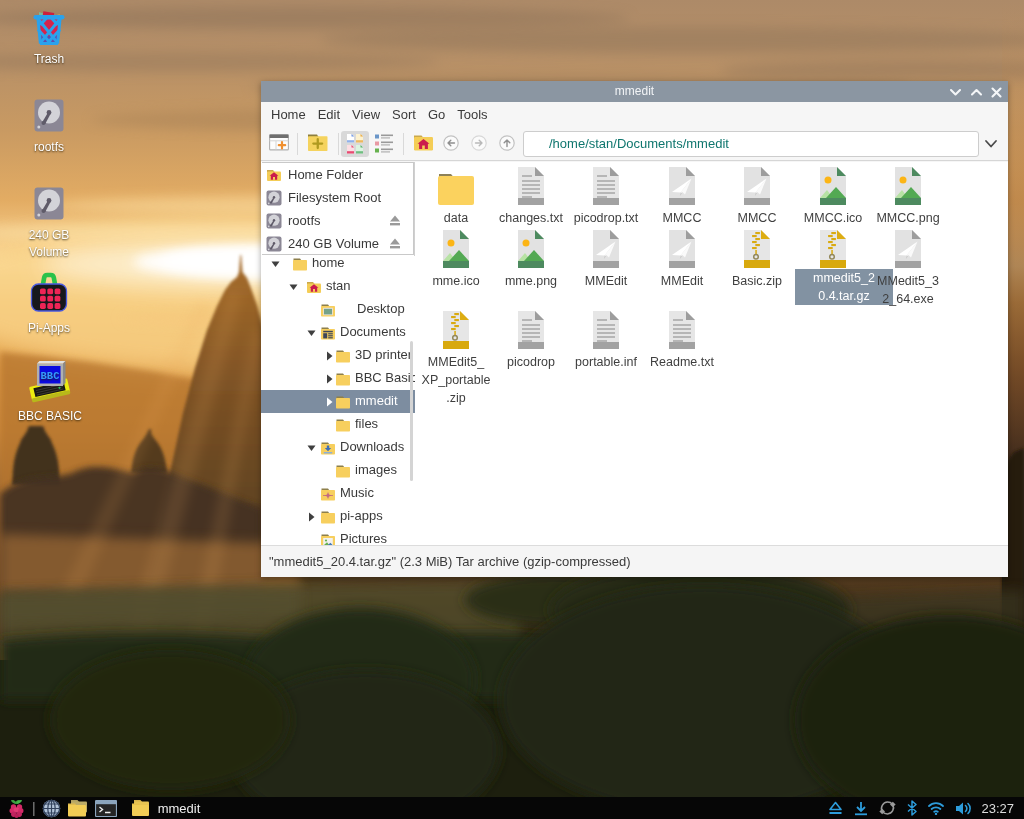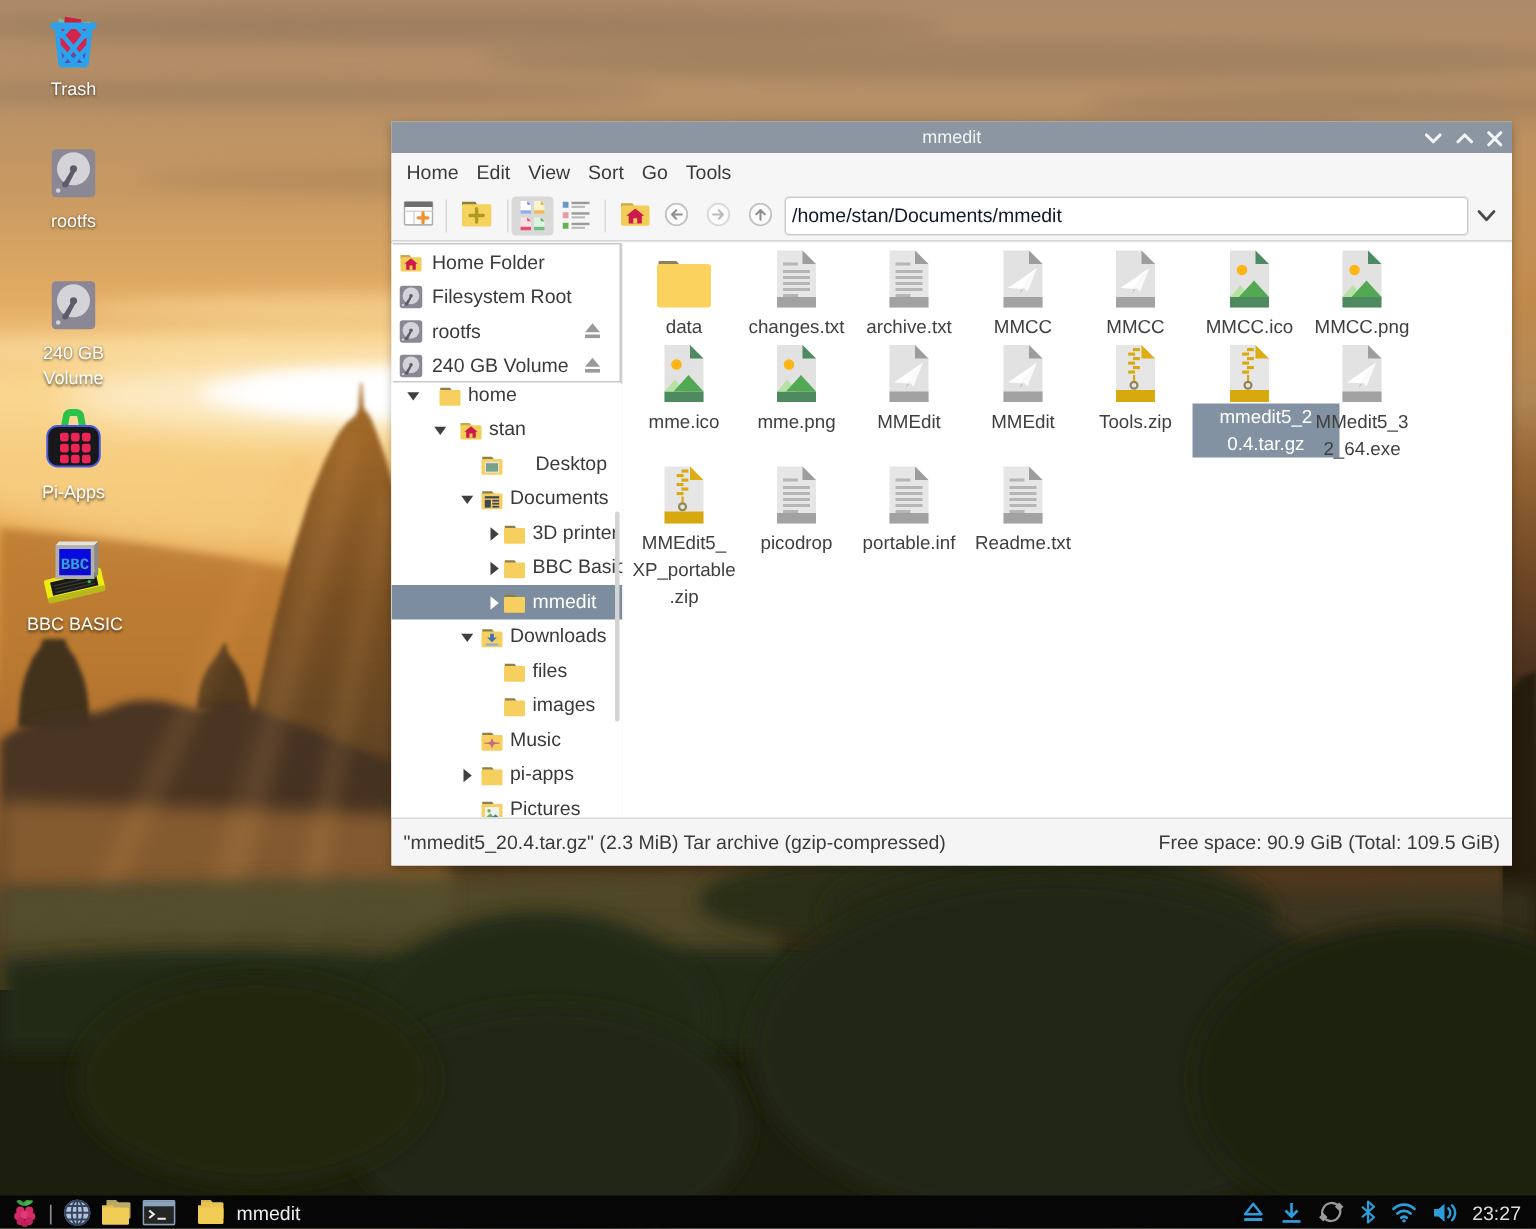--- a/index.html
+++ b/index.html
@@ -9,21 +9,21 @@
 .dicon .lbl { margin-top:4px; line-height:17px; }
 
 
 #win { position:absolute; left:261px; top:81px; width:747px; height:496px; background:#f6f6f6; box-shadow:0 2px 6px rgba(0,0,0,.35); }
 #titlebar { height:21px; background:#8b96a2; color:#f2f4f6; font-size:12px; text-align:center; line-height:21px; position:relative; }
 #titlebar svg { position:absolute; top:4px; }
 #menubar { height:25px; background:#f6f6f6; display:flex; align-items:center; font-size:13px; color:#3a3a3a; padding-left:4px; }
 #menubar span { padding:0 6px; }
 #toolbar { height:34px; background:#f6f6f6; border-bottom:1px solid #d6d6d6; display:flex; align-items:center; position:relative; }
 .tsep { width:1px; height:22px; background:#d9d9d9; }
-#pathbar { position:absolute; left:262px; top:4px; width:456px; height:26px; background:#fff; border:1px solid #cdcdcd; border-radius:3px; font-size:13px; color:#0f172a; line-height:24px; padding-left:4px; }
+#pathbar { position:absolute; left:262px; top:4px; width:456px; height:26px; background:#fff; border:1px solid #cdcdcd; border-radius:3px; font-size:13px; color:#0f766e; line-height:24px; padding-left:25px; }
 #body { position:absolute; top:81px; left:0; right:0; bottom:32px; display:flex; }
 #sidebar { width:154px; background:#fff; position:relative; border-right:1px solid #d0d0d0; }
 #places { position:absolute; left:1px; top:0px; width:152px; height:93px; border:1px solid #c9c9c9; border-left:none; background:#fff; overflow:hidden; }
 .prow { height:23px; display:flex; align-items:center; font-size:13px; color:#3a3a3a; padding-left:4px; position:relative; }
 .prow svg { margin-right:6px; }
 .eject { position:absolute; right:6px; top:5px; }
 #tree { position:absolute; left:0; top:94px; width:154px; bottom:0; background:#fff; overflow:hidden; }
 .trow { height:23px; display:flex; align-items:center; font-size:13px; color:#3a3a3a; position:relative; white-space:nowrap; }
 .trow.sel { background:#7d8da0; color:#fff; }
 #files { flex:1; background:#fff; position:relative; font-size:12.5px; color:#3f3f3f; }
@@ -425,33 +425,33 @@
 <div class="trow sel">
               <svg style="position:absolute;left:65px;top:7px" width="7" height="10" viewBox="0 0 7 10">
                 <path d="M1,0.5 l5.5,4.5 -5.5,4.5 z" fill="#ffffff"></path>
               </svg>
               <svg style="position:absolute;left:74px;top:4px" width="16" height="16" viewBox="0 0 16 16">
                 <use href="#sfolder"></use>
               </svg>
               <span style="position:absolute;left:94px;top:3px">mmedit</span>
             </div>
 <div class="trow">
+              <svg style="position:absolute;left:74px;top:4px" width="16" height="16" viewBox="0 0 16 16">
+                <use href="#sfolder"></use>
+              </svg>
+              <span style="position:absolute;left:94px;top:3px">files</span>
+            </div>
+<div class="trow">
               <svg style="position:absolute;left:46px;top:8px" width="9" height="8" viewBox="0 0 9 8">
                 <path d="M0.5,1.5 h8 l-4,5.5 z" fill="#3f3f3f"></path>
               </svg>
               <svg style="position:absolute;left:59px;top:4px" width="16" height="16" viewBox="0 0 16 16">
                 <use href="#downloadsf"></use>
               </svg>
               <span style="position:absolute;left:79px;top:3px">Downloads</span>
-            </div>
-<div class="trow">
-              <svg style="position:absolute;left:74px;top:4px" width="16" height="16" viewBox="0 0 16 16">
-                <use href="#sfolder"></use>
-              </svg>
-              <span style="position:absolute;left:94px;top:3px">files</span>
             </div>
 <div class="trow">
               <svg style="position:absolute;left:74px;top:4px" width="16" height="16" viewBox="0 0 16 16">
                 <use href="#sfolder"></use>
               </svg>
               <span style="position:absolute;left:94px;top:3px">images</span>
             </div>
 <div class="trow">
               <svg style="position:absolute;left:59px;top:4px" width="16" height="16" viewBox="0 0 16 16">
                 <use href="#musicf"></use>
@@ -478,21 +478,21 @@
     </div>
     <div id="files">
 <div class="cell" style="left:3px;top:4px"><svg class="ic" width="48" height="40" viewBox="0 0 48 40">
             <use href="#bigfolder"></use>
           </svg><span class="fl">data</span></div>
 <div class="cell" style="left:78px;top:4px"><svg class="ic" width="48" height="40" viewBox="0 0 48 40">
             <use href="#pgtxt"></use>
           </svg><span class="fl">changes.txt</span></div>
 <div class="cell" style="left:153px;top:4px"><svg class="ic" width="48" height="40" viewBox="0 0 48 40">
             <use href="#pgtxt"></use>
-          </svg><span class="fl">archive.txt</span></div>
+          </svg><span class="fl">picodrop.txt</span></div>
 <div class="cell" style="left:229px;top:4px"><svg class="ic" width="48" height="40" viewBox="0 0 48 40">
             <use href="#pgexe"></use>
           </svg><span class="fl">MMCC</span></div>
 <div class="cell" style="left:304px;top:4px"><svg class="ic" width="48" height="40" viewBox="0 0 48 40">
             <use href="#pgexe"></use>
           </svg><span class="fl">MMCC</span></div>
 <div class="cell" style="left:380px;top:4px"><svg class="ic" width="48" height="40" viewBox="0 0 48 40">
             <use href="#pgimg"></use>
           </svg><span class="fl">MMCC.ico</span></div>
 <div class="cell" style="left:455px;top:4px"><svg class="ic" width="48" height="40" viewBox="0 0 48 40">
@@ -505,21 +505,21 @@
             <use href="#pgimg"></use>
           </svg><span class="fl">mme.png</span></div>
 <div class="cell" style="left:153px;top:67px"><svg class="ic" width="48" height="40" viewBox="0 0 48 40">
             <use href="#pgexe"></use>
           </svg><span class="fl">MMEdit</span></div>
 <div class="cell" style="left:229px;top:67px"><svg class="ic" width="48" height="40" viewBox="0 0 48 40">
             <use href="#pgexe"></use>
           </svg><span class="fl">MMEdit</span></div>
 <div class="cell" style="left:304px;top:67px"><svg class="ic" width="48" height="40" viewBox="0 0 48 40">
             <use href="#pgzip"></use>
-          </svg><span class="fl">Tools.zip</span></div>
+          </svg><span class="fl">Basic.zip</span></div>
 <div class="cell sel" style="left:380px;top:67px"><svg class="ic" width="48" height="40" viewBox="0 0 48 40">
             <use href="#pgzip"></use>
           </svg><span class="fl">mmedit5_2<br>0.4.tar.gz</span></div>
 <div class="cell" style="left:455px;top:67px"><svg class="ic" width="48" height="40" viewBox="0 0 48 40">
             <use href="#pgexe"></use>
           </svg><span class="fl">MMedit5_3<br>2_64.exe</span></div>
 <div class="cell" style="left:3px;top:148px"><svg class="ic" width="48" height="40" viewBox="0 0 48 40">
             <use href="#pgzip"></use>
           </svg><span class="fl">MMEdit5_<br>XP_portable<br>.zip</span></div>
 <div class="cell" style="left:78px;top:148px"><svg class="ic" width="48" height="40" viewBox="0 0 48 40">
@@ -528,21 +528,20 @@
 <div class="cell" style="left:153px;top:148px"><svg class="ic" width="48" height="40" viewBox="0 0 48 40">
             <use href="#pgtxt"></use>
           </svg><span class="fl">portable.inf</span></div>
 <div class="cell" style="left:229px;top:148px"><svg class="ic" width="48" height="40" viewBox="0 0 48 40">
             <use href="#pgtxt"></use>
           </svg><span class="fl">Readme.txt</span></div>
 </div>
   </div>
   <div id="statusbar">
       <span>"mmedit5_20.4.tar.gz" (2.3 MiB) Tar archive (gzip-compressed)</span>
-      <span>Free space: 90.9 GiB (Total: 109.5 GiB)</span>
     </div>
 </div>
 
 <div id="taskbar">
   <svg style="margin-left:8px" width="17" height="19" viewBox="0 0 17 19">
     <path d="M5.5,1 C7,1 8,2 8.5,3.5 C9,2 10,1 11.5,1 C13,1 13.5,2 13,3 C12.5,4 11,4.8 9.5,5 C8,4.8 6.5,4 6,3 C5.5,2 4.5,1 5.5,1 Z" fill="#39a33c" transform="translate(-1,0)"></path>
     <path d="M8.5,3.5 C10,1.5 12.5,0.5 14,1.5 C13.5,3.5 11,4.8 8.9,4.7 Z" fill="#46b24a"></path>
     <path d="M8.5,3.5 C7,1.5 4.5,0.5 3,1.5 C3.5,3.5 6,4.8 8.1,4.7 Z" fill="#3c9e40"></path>
     <circle cx="5.5" cy="8" r="2.7" fill="#d52a68"></circle>
       <circle cx="11.5" cy="8" r="2.7" fill="#d52a68"></circle>

